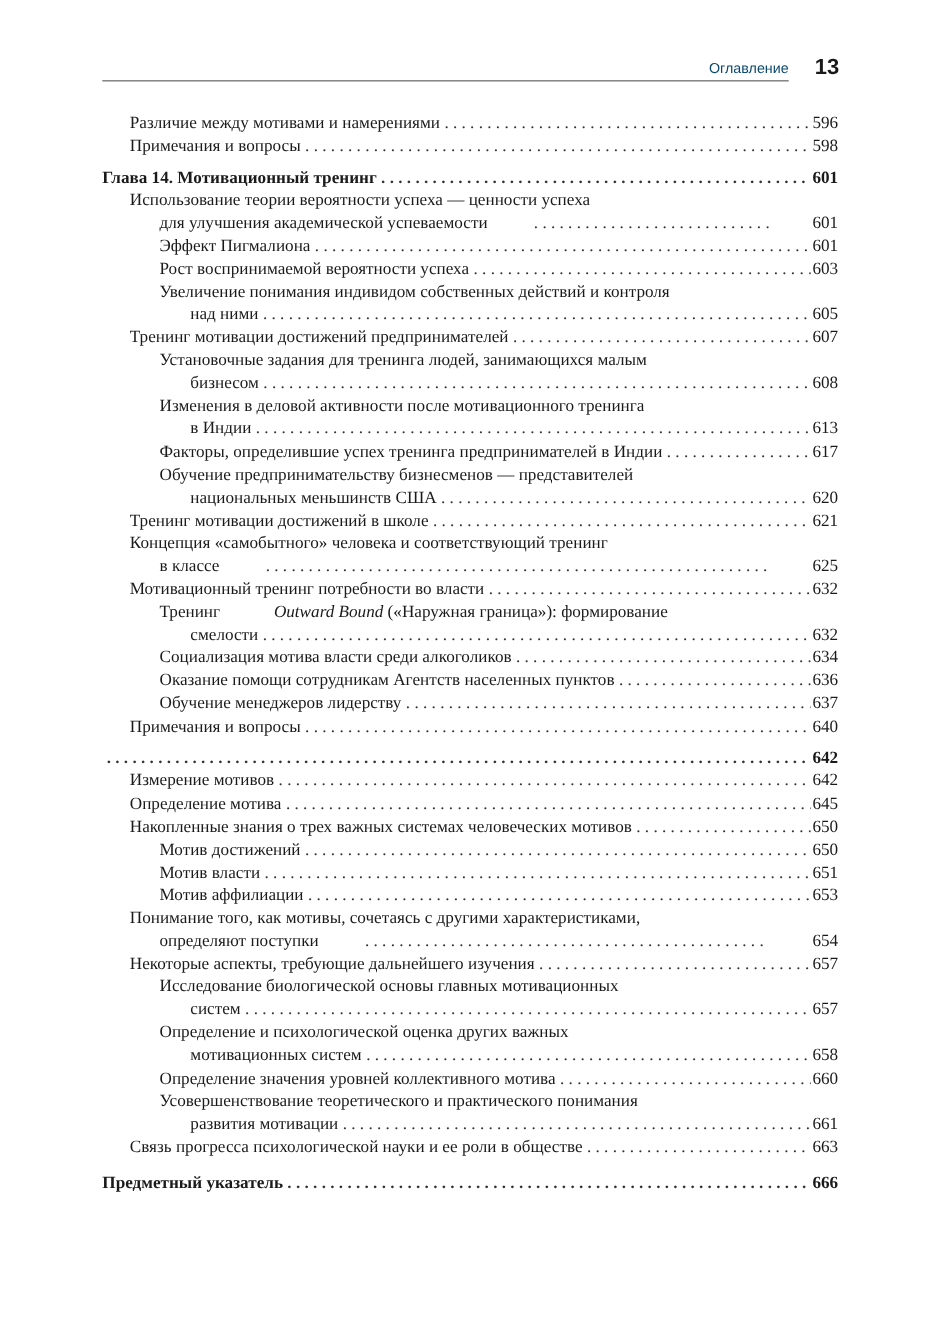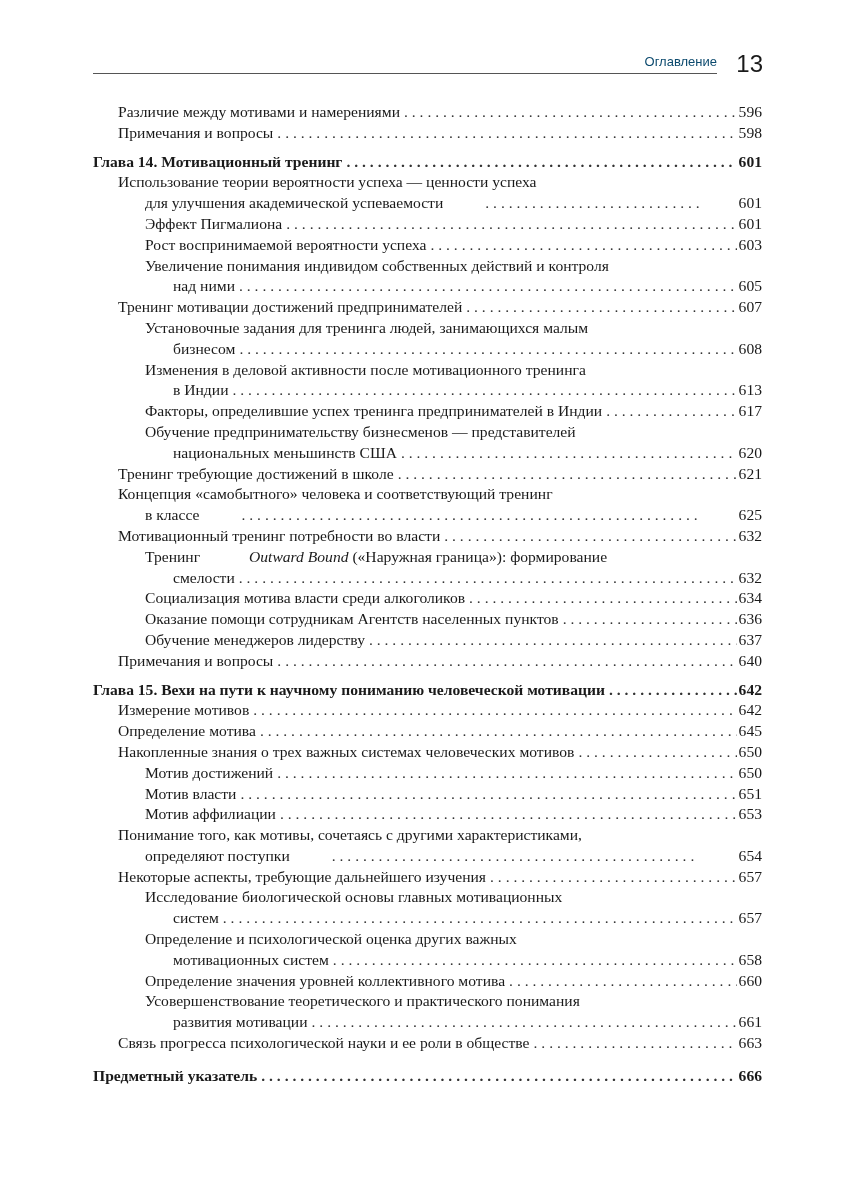--- a/index.html
+++ b/index.html
@@ -3,21 +3,21 @@
 <meta charset="utf-8">
 <style>
   html, body { margin: 0; padding: 0; background: #ffffff; }
   body { width: 849px; height: 1200px; position: relative; overflow: hidden;
          font-family: "Liberation Serif", "DejaVu Serif", serif; color: #1a1a1a; }
   .header { position: absolute; left: 93px; top: 50px; width: 670px; height: 26px; }
   .header-rule { position: absolute; left: 0; top: 23px; width: 624px; height: 1px; background: #555; }
   .header-title { position: absolute; right: 46px; top: 4px; font-family: "Liberation Sans", "DejaVu Sans", sans-serif;
                   font-size: 13px; color: #0c4a6e; }
   .header-page { position: absolute; right: 0; top: 0; font-family: "Liberation Sans", "DejaVu Sans", sans-serif;
-                 font-weight: normal; font-size: 24px; color: #1a1a1a; }
+                 font-weight: bold; font-size: 20px; color: #1a1a1a; }
   .toc { position: absolute; left: 93px; top: 102px; width: 669px; }
   .row { position: relative; font-size: 15.6px; line-height: 20.8px; height: 20.8px; white-space: nowrap; }
   .row.two { height: 41.6px; }
   .row .line1 { display: block; }
   .entry { display: flex; align-items: baseline; }
   .entry .text { white-space: nowrap; }
   .entry .dots { flex: 1; overflow: hidden; white-space: nowrap; margin: 0 2px 0 4px; letter-spacing: 4.2px; color: #333; }
   .entry .dots::before { content: ". . . . . . . . . . . . . . . . . . . . . . . . . . . . . . . . . . . . . . . . . . . . . . . . . . . . . . . . . . . . . . . . . . . . . . . . . . . . . . . . . . . . . . . . . . . . . . . . . . . . . . . . . . . . . . . . . . . . . . . . . . . . . . . . . . . . . . . . . . . . . . . . . . . . . . . . . . . . . . . . . . . . "; letter-spacing: 0; }
   .entry .page { white-space: nowrap; }
   .lvl0 { padding-left: 0; font-weight: bold; }
@@ -128,21 +128,21 @@
   <div class="row two">
     <div class="line1 lvl2">Обучение предпринимательству бизнесменов — представителей</div>
     <div class="entry cont2">
         <span class="text">национальных меньшинств США</span>
         <span class="dots"></span>
         <span class="page">620</span>
       </div>
   </div>
   <div class="row lvl1">
       <div class="entry">
-        <span class="text">Тренинг требующие достижений в школе</span>
+        <span class="text">Тренинг мотивации достижений в школе</span>
         <span class="dots"></span>
         <span class="page">621</span>
       </div>
     </div>
   <div class="row two">
     <div class="line1 lvl1">Концепция «самобытного» человека и соответствующий тренинг</div>
     <div class="entry cont1">
         <span class="text">в классе</span>
         <span class="dots"></span>
         <span class="page">625</span>
@@ -189,21 +189,20 @@
         <span class="text">Примечания и вопросы</span>
         <span class="dots"></span>
         <span class="page">640</span>
       </div>
     </div>
 
   <div class="gap"></div>
 
   <div class="row lvl0">
       <div class="entry">
-        <span class="text">Глава 15. Вехи на пути к научному пониманию человеческой мотивации</span>
         <span class="dots"></span>
         <span class="page">642</span>
       </div>
     </div>
   <div class="row lvl1">
       <div class="entry">
         <span class="text">Измерение мотивов</span>
         <span class="dots"></span>
         <span class="page">642</span>
       </div>

